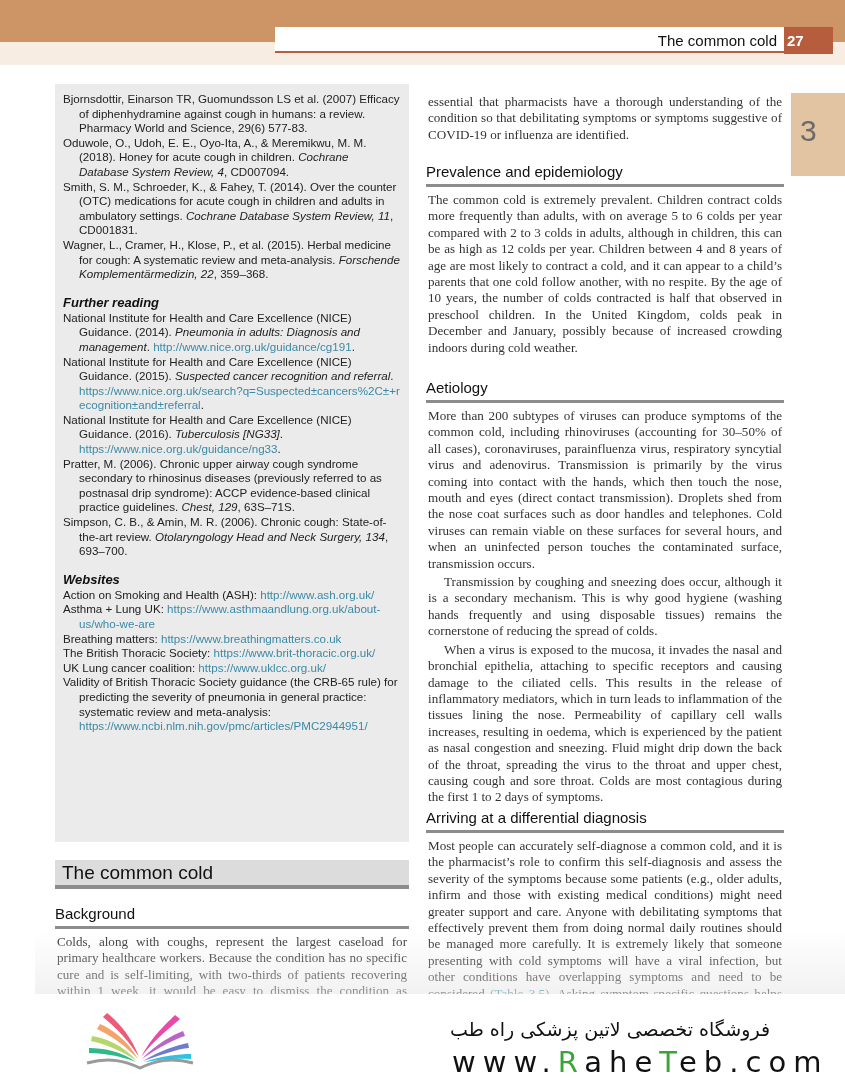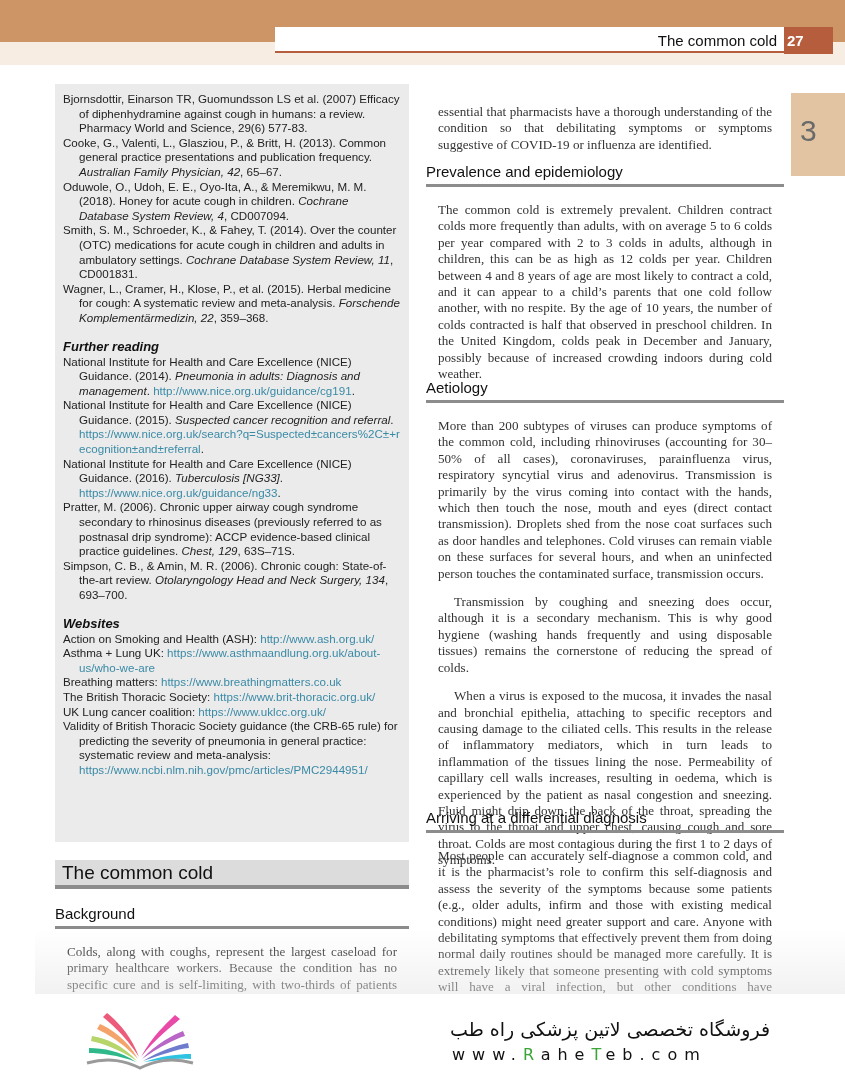--- a/index.html
+++ b/index.html
@@ -20,52 +20,51 @@
     .ref-box .sec { margin-bottom: 13px; }
     .ref-item { padding-left: 16px; text-indent: -16px; }
     .ref-item a, .link { color: #3a8aa6; text-decoration: none; }
     .ref-item i { font-style: italic; }
 
     .section-title { position: absolute; left: 55px; top: 860px; width: 354px; height: 29px; background: #dcdcdc; border-bottom: 4px solid #8c8c8c; font-size: 19px; padding: 2px 0 0 7px; color: #111; }
     .h2 { position: absolute; font-size: 15px; color: #111; border-bottom: 3px solid #8c8c8c; padding-bottom: 4px; }
     .h2.left { left: 55px; width: 354px; top: 905px; }
 
     .body-text { position: absolute; font-family: "Liberation Serif", serif; font-size: 13.1px; line-height: 16.4px; color: #333; text-align: justify; }
-    .body-text p { margin: 12px; }
+    .body-text p { margin: 2px; }
     .body-text p.indent { text-indent: 16px; }
 
     .left-body { left: 55px; top: 932px; width: 354px; height: 62px; overflow: hidden; }
     .right-col { left: 426px; width: 358px; }
 
     .fade { position: absolute; left: 35px; top: 930px; width: 810px; height: 66px; background: linear-gradient(to bottom, rgba(255,255,255,0) 0%, rgba(230,230,230,0.55) 100%); pointer-events: none; }
     .bottom-white { position: absolute; left: 0; top: 994px; width: 845px; height: 86px; background: #fff; }
 
     .logo { position: absolute; left: 75px; top: 1005px; width: 130px; height: 65px; }
     .wm-farsi { position: absolute; left: 450px; top: 1018px; font-size: 19px; color: #111; direction: rtl; font-family: "DejaVu Sans", sans-serif; }
-    .wm-url { position: absolute; left: 452px; top: 1045px; font-size: 16px; letter-spacing: 7px; color: #111; font-family: "DejaVu Sans", sans-serif; }
+    .wm-url { position: absolute; left: 452px; top: 1045px; font-size: 29px; letter-spacing: 7px; color: #111; font-family: "DejaVu Sans", sans-serif; }
     .wm-url .g { color: #3aa536; }
   </style>
 </head>
 <body>
 
 <div class="top-band"></div>
 <div class="sub-band"></div>
 <div class="running-head">
   <span class="title">The common cold</span>
 </div>
 <div class="page-num">27</div>
 
 <div class="chapter-tab">
   <span>3</span>
 </div>
 
 <div class="ref-box">
   <div class="sec">
     <div class="ref-item"><span>Bjornsdottir, Einarson TR, Guomundsson LS et al. (2007) Efficacy of diphenhydramine against cough in humans: a review. Pharmacy World and Science, 29(6) 577-83.</span></div>
-    <div class="ref-item"><span>Cooke, G., Valenti, L., Glasziou, P., &amp; Britt, H. (2013). Common general practice presentations and publication frequency. </span><i>Australian Family Physician, 42</i><span>, 65–67.</span></div>
     <div class="ref-item"><span>Oduwole, O., Udoh, E. E., Oyo-Ita, A., &amp; Meremikwu, M. M. (2018). Honey for acute cough in children. </span><i>Cochrane Database System Review, 4</i><span>, CD007094.</span></div>
     <div class="ref-item"><span>Smith, S. M., Schroeder, K., &amp; Fahey, T. (2014). Over the counter (OTC) medications for acute cough in children and adults in ambulatory settings. </span><i>Cochrane Database System Review, 11</i><span>, CD001831.</span></div>
     <div class="ref-item"><span>Wagner, L., Cramer, H., Klose, P., et al. (2015). Herbal medicine for cough: A systematic review and meta-analysis. </span><i>Forschende Komplementärmedizin, 22</i><span>, 359–368.</span></div>
   </div>
 
   <div class="sec">
     <h3>Further reading</h3>
     <div class="ref-item"><span>National Institute for Health and Care Excellence (NICE) Guidance. (2014). </span><i>Pneumonia in adults: Diagnosis and management</i><span>. </span><a>http://www.nice.org.uk/guidance/cg191</a><span>.</span></div>
     <div class="ref-item" style="word-break: break-all;"><span style="word-break: normal;">National Institute for Health and Care Excellence (NICE) Guidance. (2015). </span><i style="word-break: normal;">Suspected cancer recognition and referral</i><span>. </span><a>https://www.nice.org.uk/search?q=Suspected±cancers%2C±+recognition±and±referral</a><span>.</span></div>
     <div class="ref-item"><span>National Institute for Health and Care Excellence (NICE) Guidance. (2016). </span><i>Tuberculosis [NG33]</i><span>. </span><a>https://www.nice.org.uk/guidance/ng33</a><span>.</span></div>

